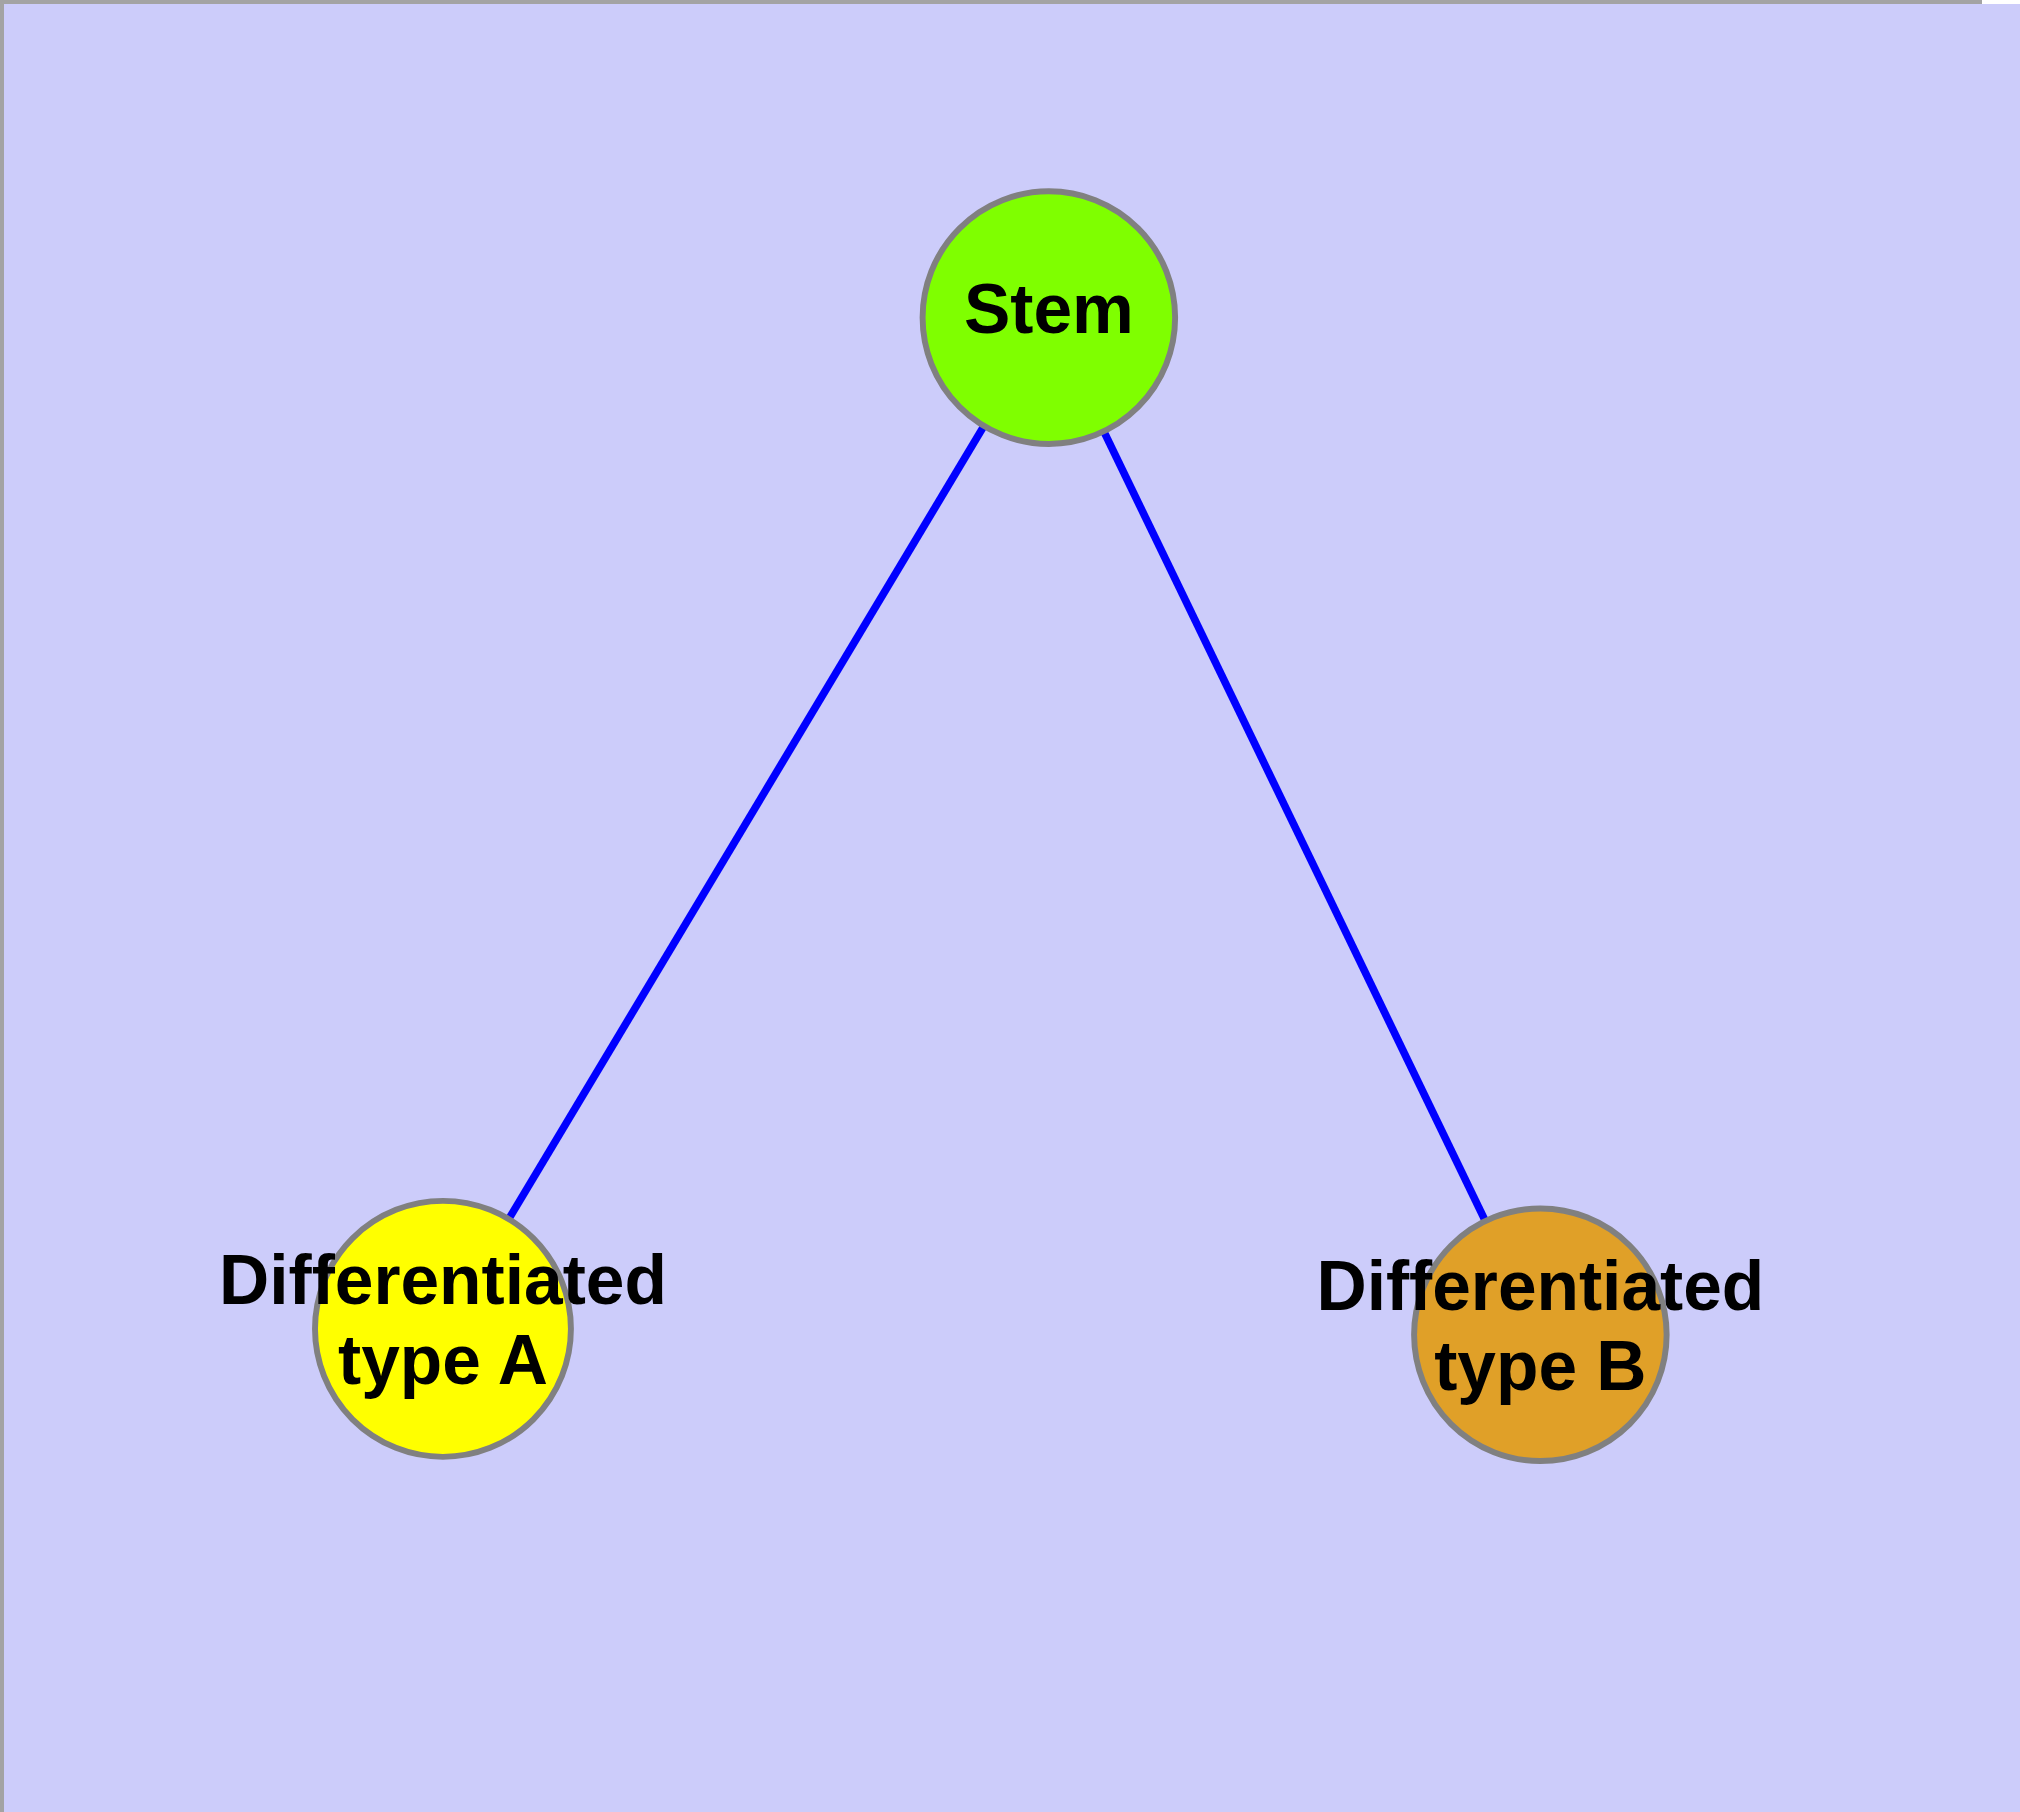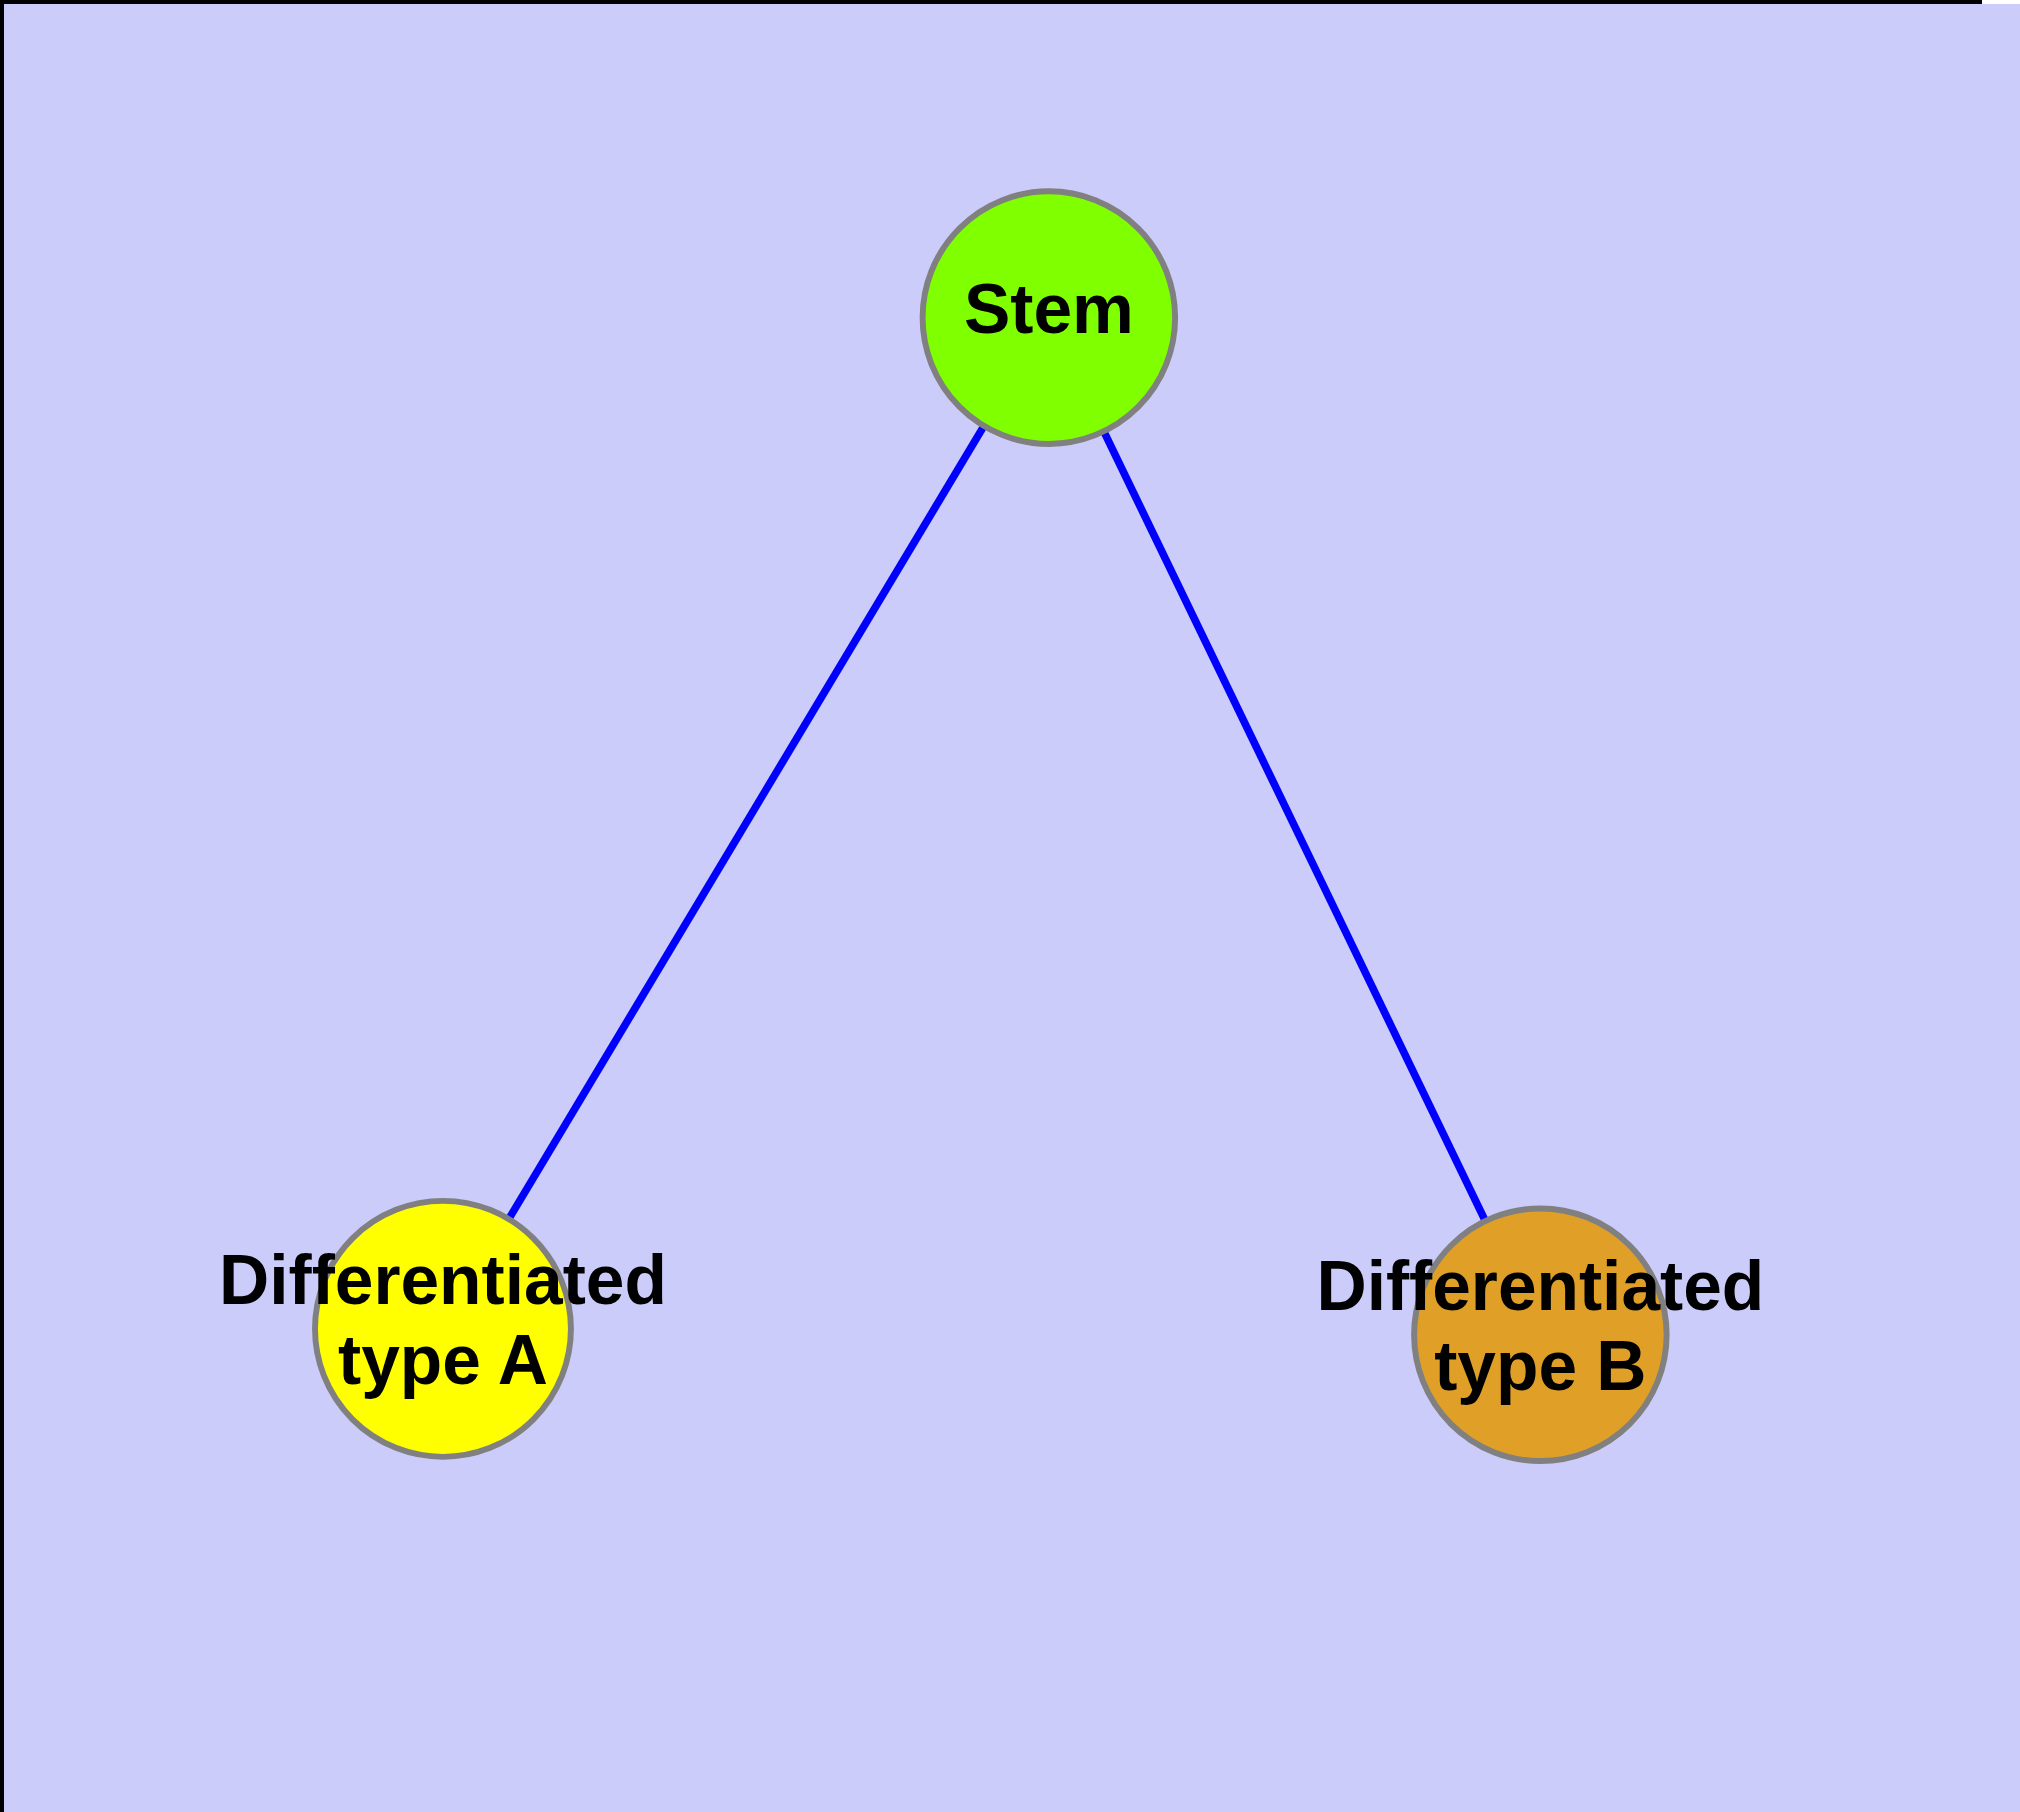--- a/index.html
+++ b/index.html
@@ -11,21 +11,21 @@
   body {
     width: 2021px;
     height: 1812px;
     overflow: hidden;
     font-family: "Liberation Sans", "DejaVu Sans", sans-serif;
   }
   #canvas {
     position: relative;
     width: 1982px;
     height: 1812px;
-    background: #000000;
+    background: #a3a3a3;
   }
   #plot-area {
     position: absolute;
     left: 4.2px;
     top: 4.2px;
     width: 2016px;
     height: 1808px;
     background: #ccccfa;
     overflow: hidden;
   }

